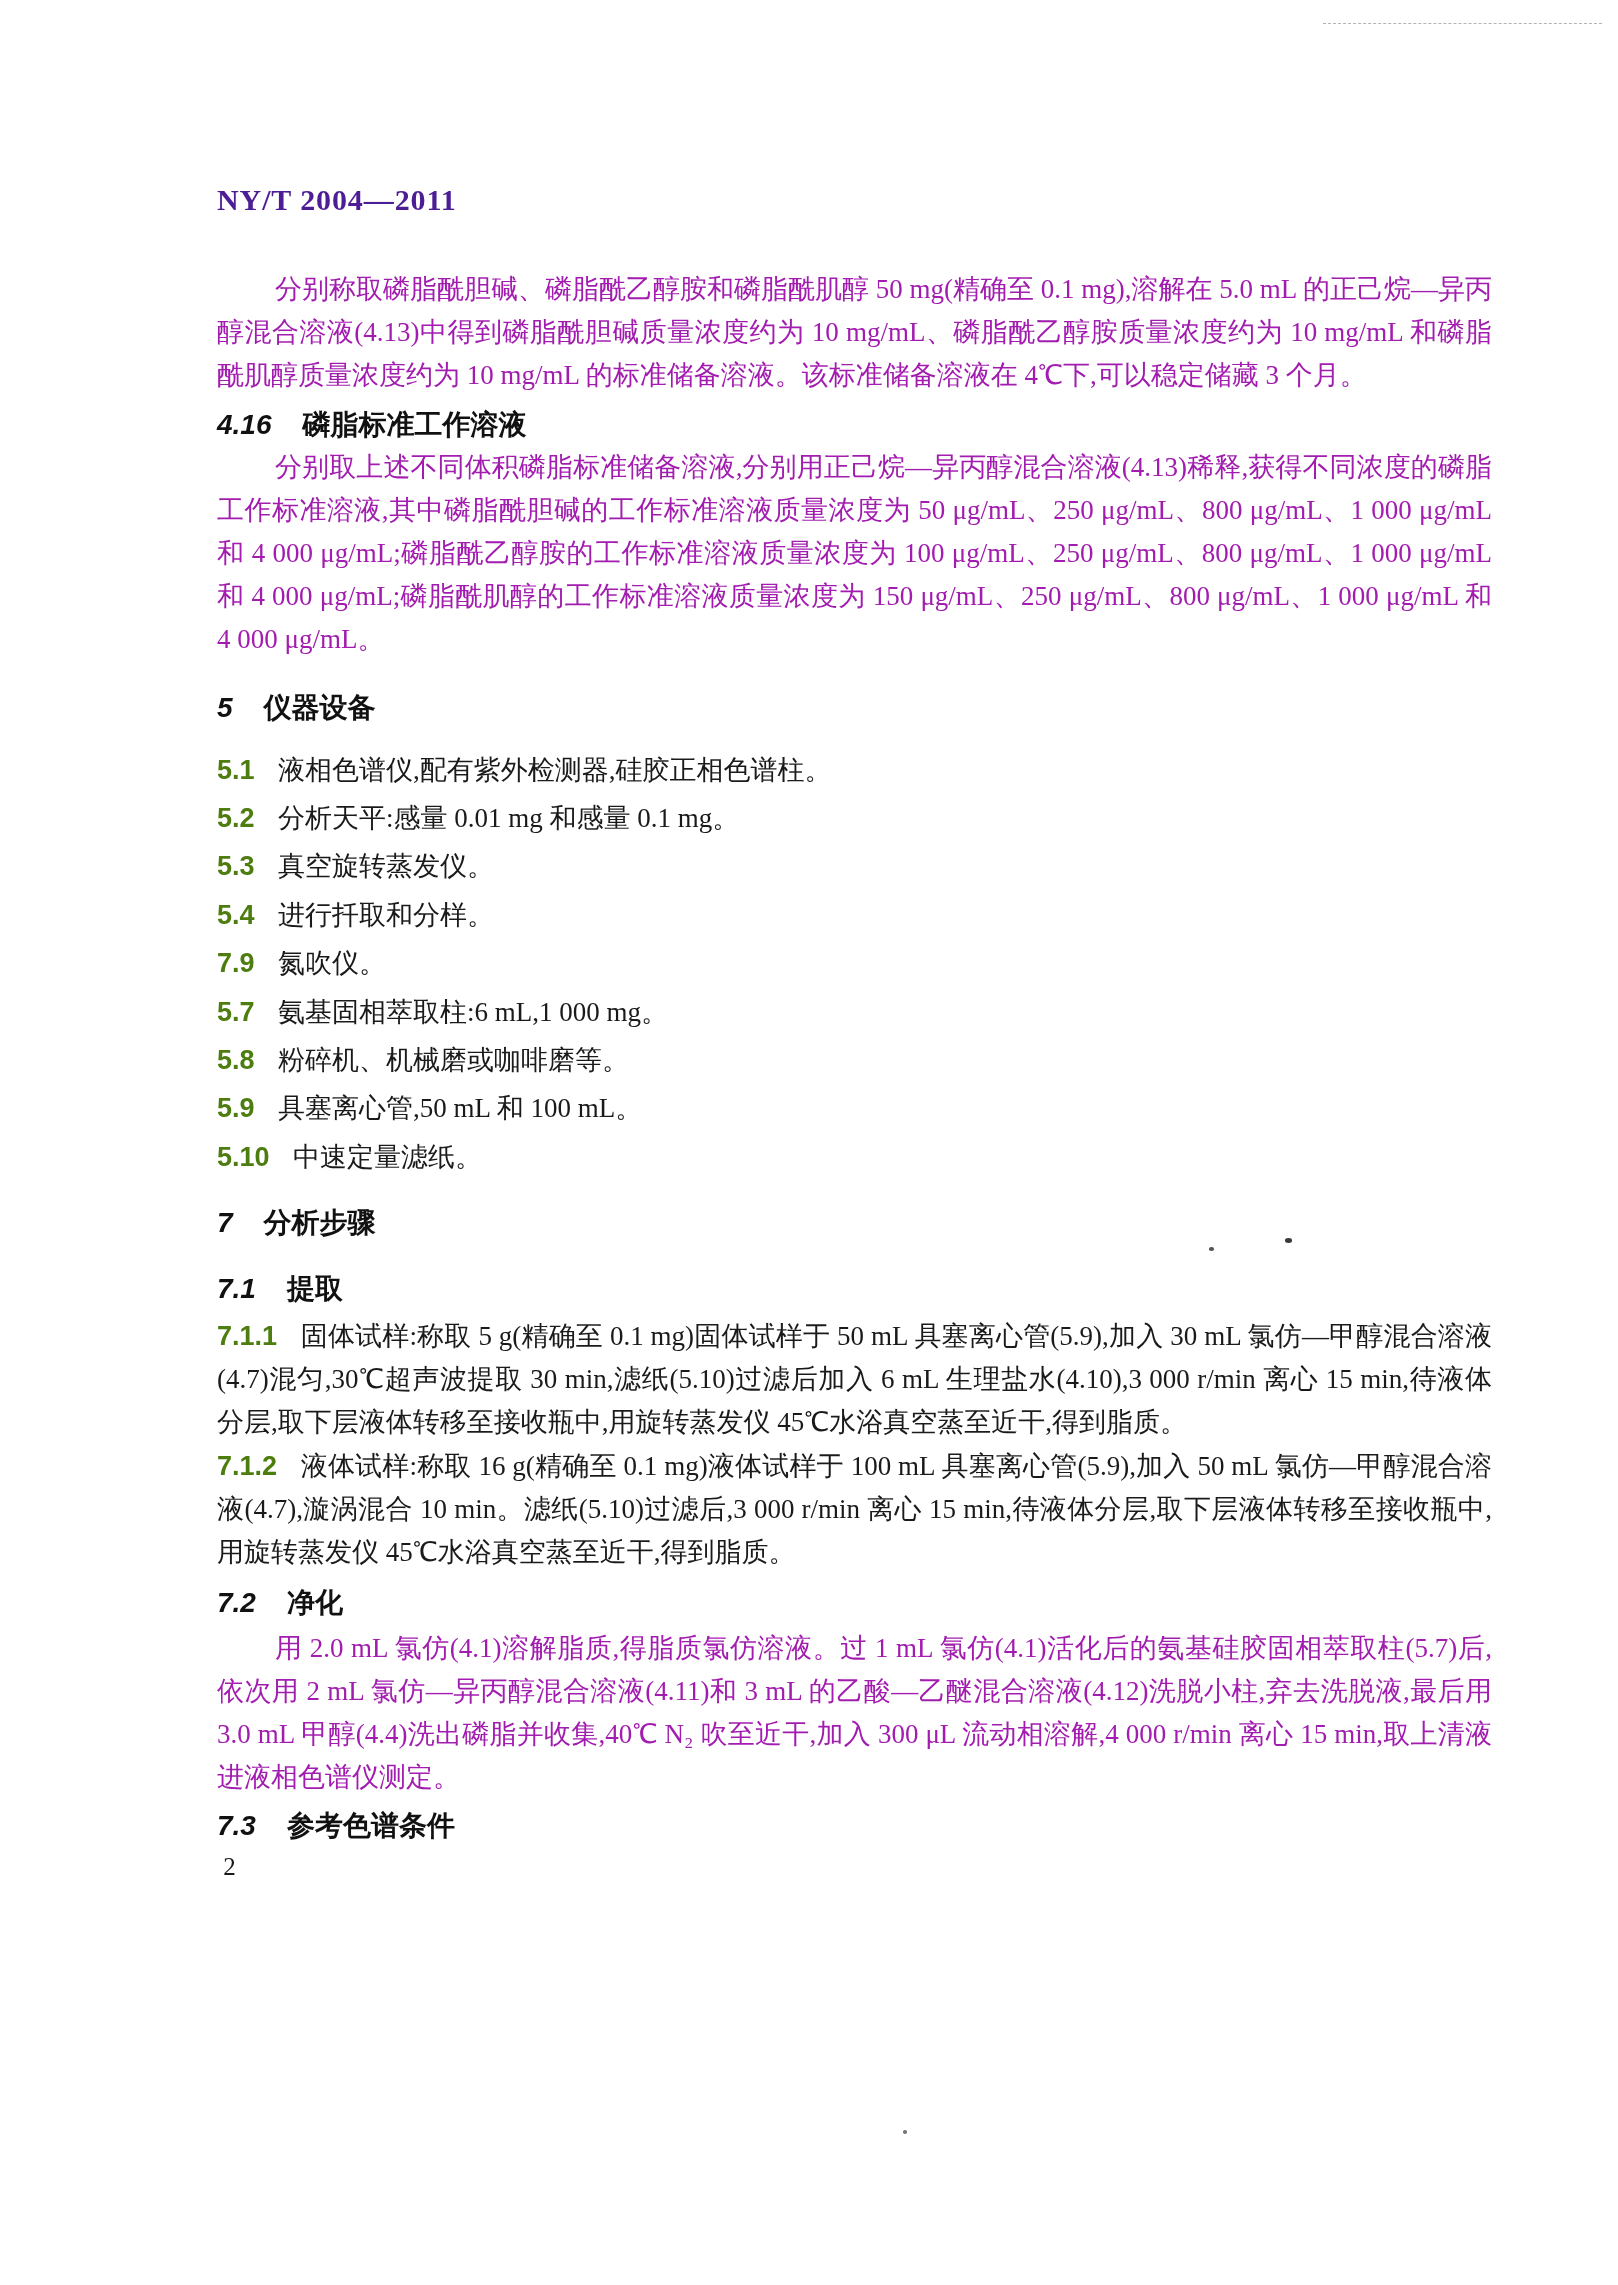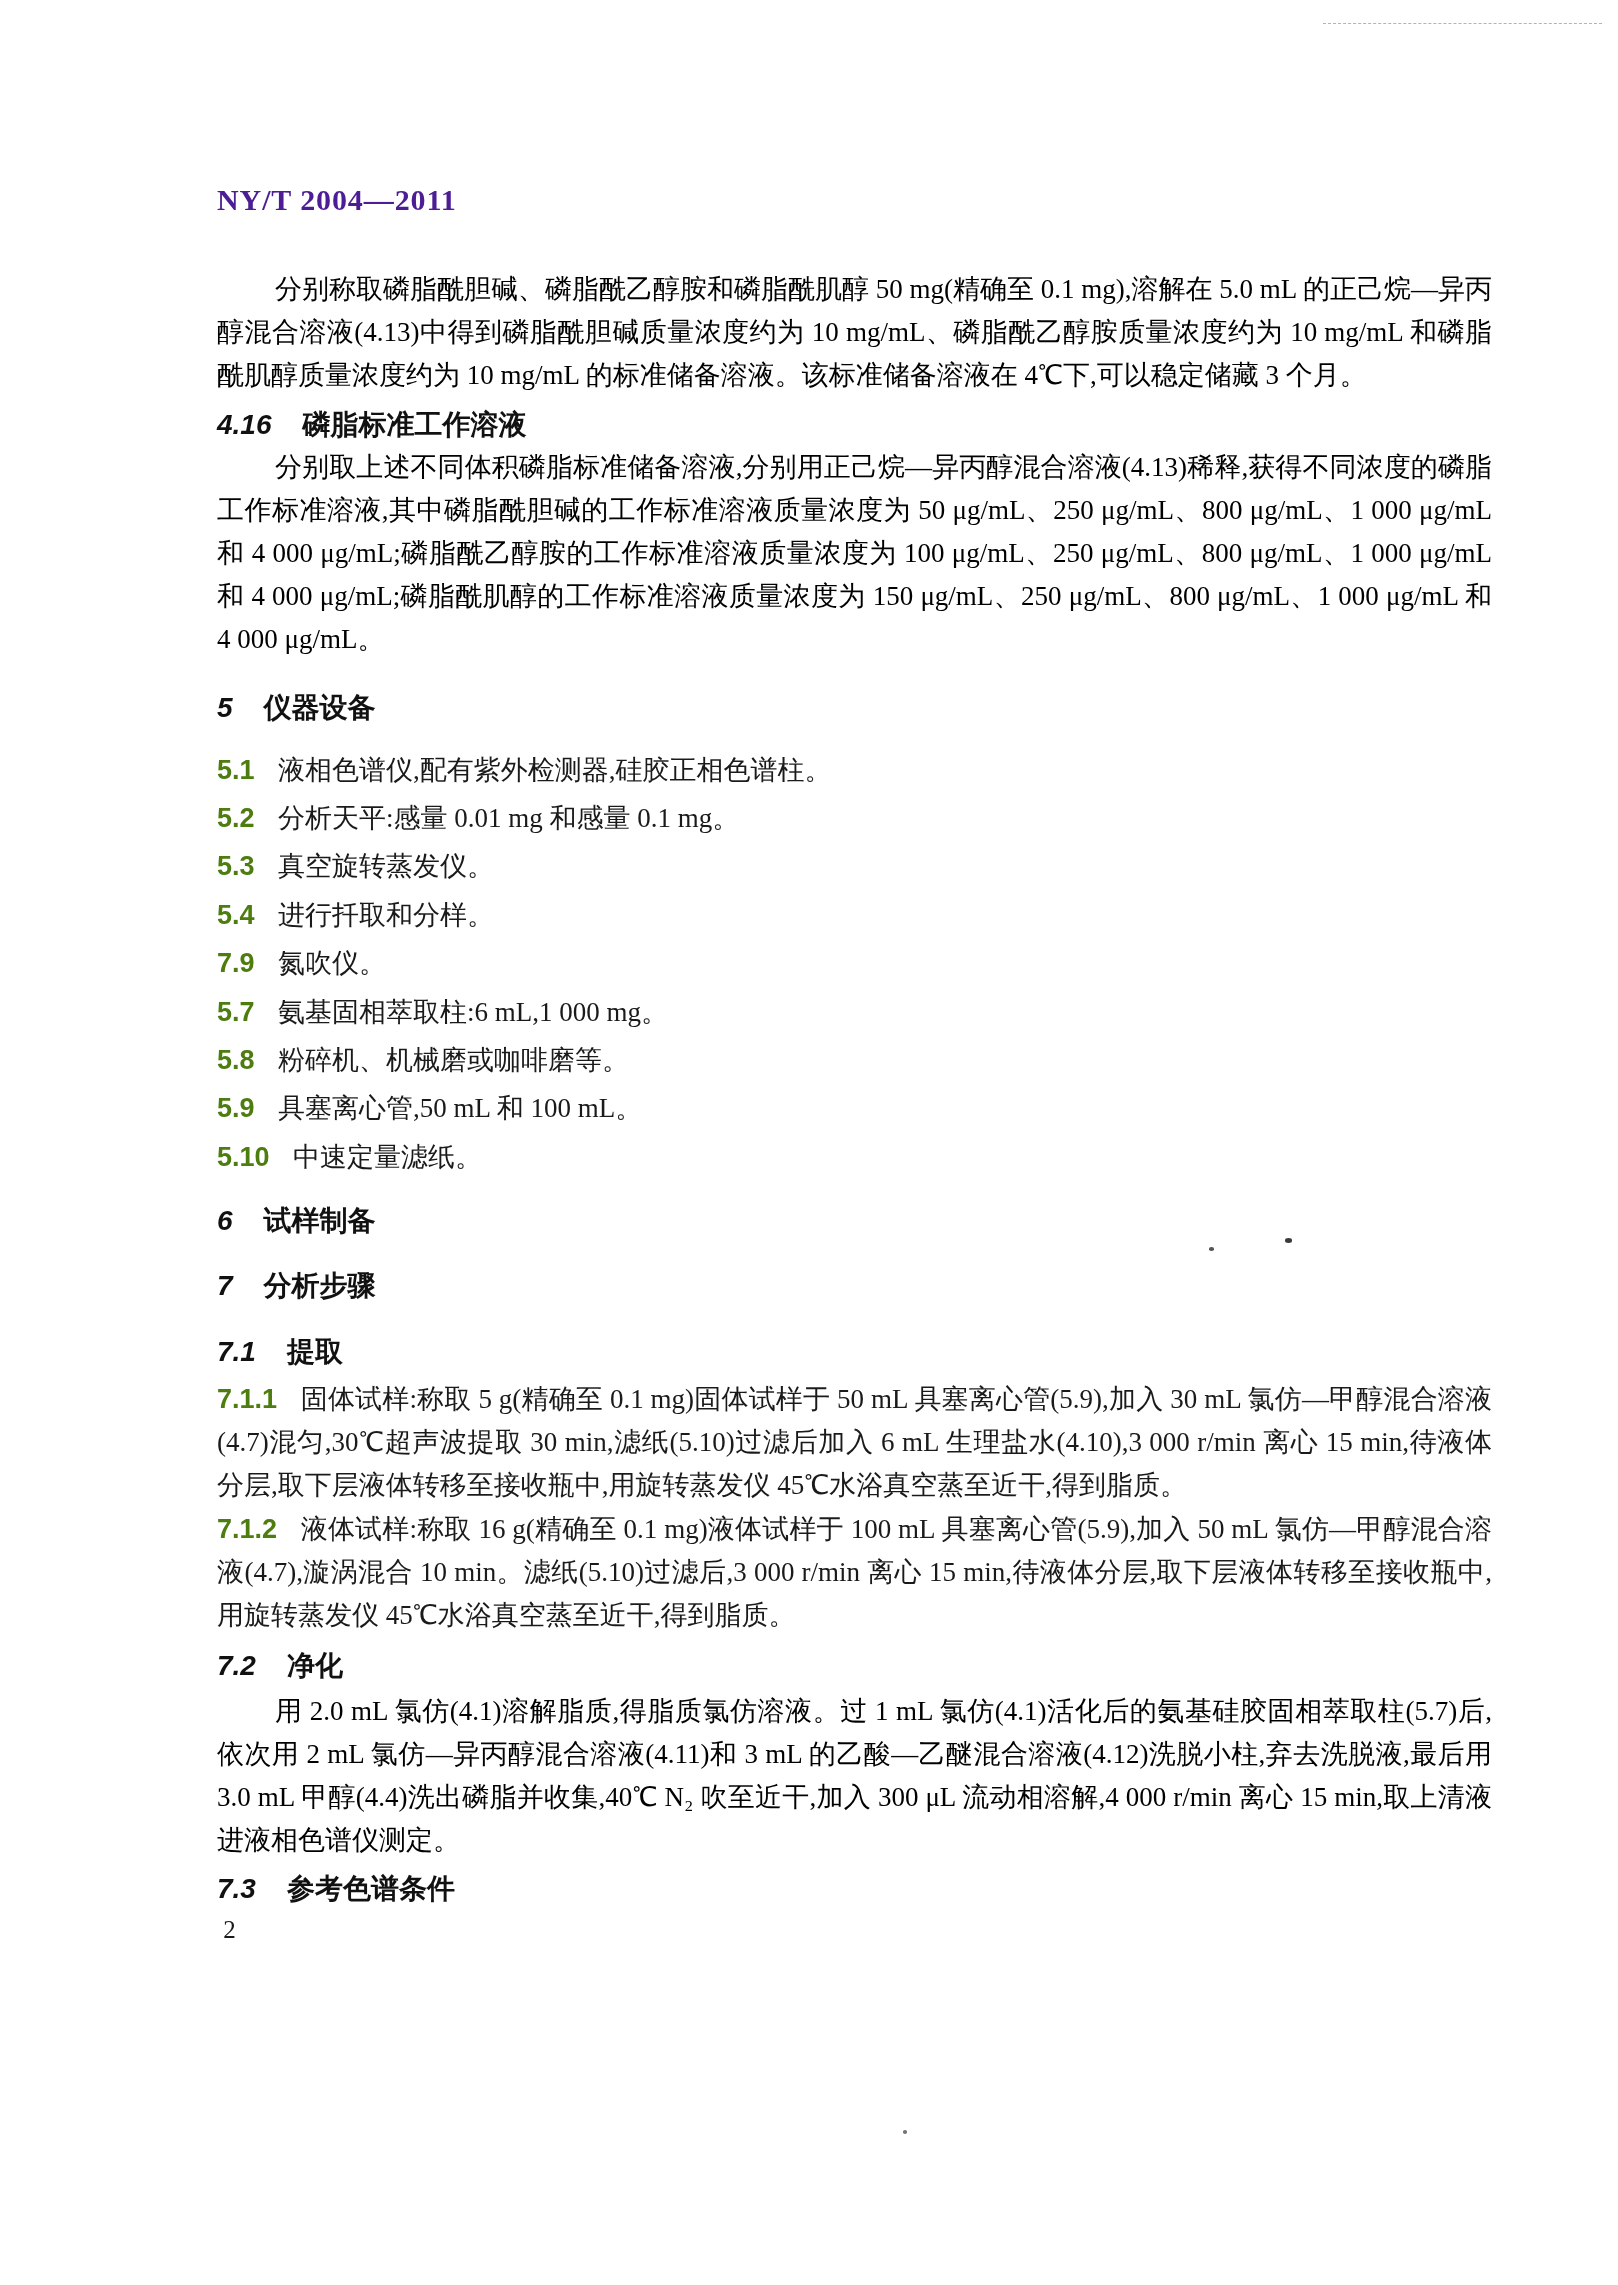--- a/index.html
+++ b/index.html
@@ -23,21 +23,21 @@
     line-height: 33px;
     letter-spacing: 0.9px;
     color: #4c1d95;
   }
   .para {
     margin: 0;
     font-size: 27px;
     line-height: 43px;
     text-align: justify;
     text-indent: 58px;
-    color: #000000;
+    color: #a21caf;
   }
   .h1, .h2 {
     font-family: "Liberation Sans", sans-serif;
     font-weight: 700;
     font-size: 28px;
     line-height: 43px;
     color: #111;
   }
   .h1 .num, .h2 .num { margin-right: 31px; font-family: "Liberation Sans", sans-serif; font-style: italic; }
   .item {
@@ -113,23 +113,20 @@
     <p class="item mt-item-first"><span class="num">5.1</span><span>液相色谱仪,配有紫外检测器,硅胶正相色谱柱。</span></p>
     <p class="item"><span class="num">5.2</span><span>分析天平:感量 0.01 mg 和感量 0.1 mg。</span></p>
     <p class="item"><span class="num">5.3</span><span>真空旋转蒸发仪。</span></p>
     <p class="item"><span class="num">5.4</span><span>进行扦取和分样。</span></p>
     <p class="item"><span class="num">7.9</span><span>氮吹仪。</span></p>
     <p class="item"><span class="num">5.7</span><span>氨基固相萃取柱:6 mL,1 000 mg。</span></p>
     <p class="item"><span class="num">5.8</span><span>粉碎机、机械磨或咖啡磨等。</span></p>
     <p class="item"><span class="num">5.9</span><span>具塞离心管,50 mL 和 100 mL。</span></p>
     <p class="item"><span class="num">5.10</span><span>中速定量滤纸。</span></p>
 
-    <div class="h1 mt-sec6">
-      <span class="num">6</span><span>试样制备</span>
-    </div>
 
     <div class="h1 mt-md">
       <span class="num">7</span><span>分析步骤</span>
     </div>
 
     <div class="h2 mt-md">
       <span class="num">7.1</span><span>提取</span>
     </div>
     <p class="item mt-711"><span class="num">7.1.1</span><span>固体试样:称取 5 g(精确至 0.1 mg)固体试样于 50 mL 具塞离心管(5.9),加入 30 mL 氯仿—甲醇混合溶液(4.7)混匀,30℃超声波提取 30 min,滤纸(5.10)过滤后加入 6 mL 生理盐水(4.10),3 000 r/min 离心 15 min,待液体分层,取下层液体转移至接收瓶中,用旋转蒸发仪 45℃水浴真空蒸至近干,得到脂质。</span></p>
     <p class="item mt-712"><span class="num">7.1.2</span><span>液体试样:称取 16 g(精确至 0.1 mg)液体试样于 100 mL 具塞离心管(5.9),加入 50 mL 氯仿—甲醇混合溶液(4.7),漩涡混合 10 min。滤纸(5.10)过滤后,3 000 r/min 离心 15 min,待液体分层,取下层液体转移至接收瓶中,用旋转蒸发仪 45℃水浴真空蒸至近干,得到脂质。</span></p>

